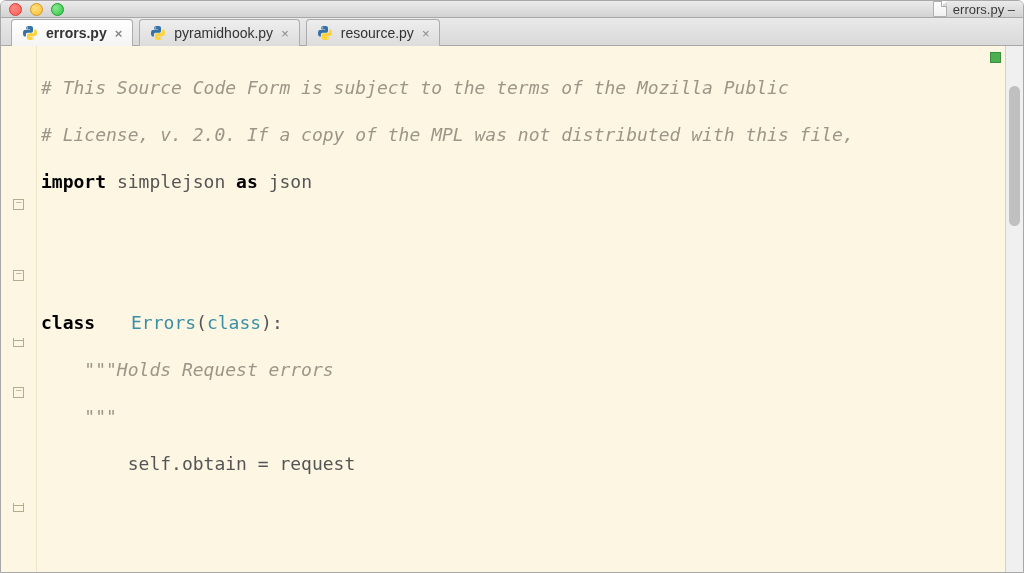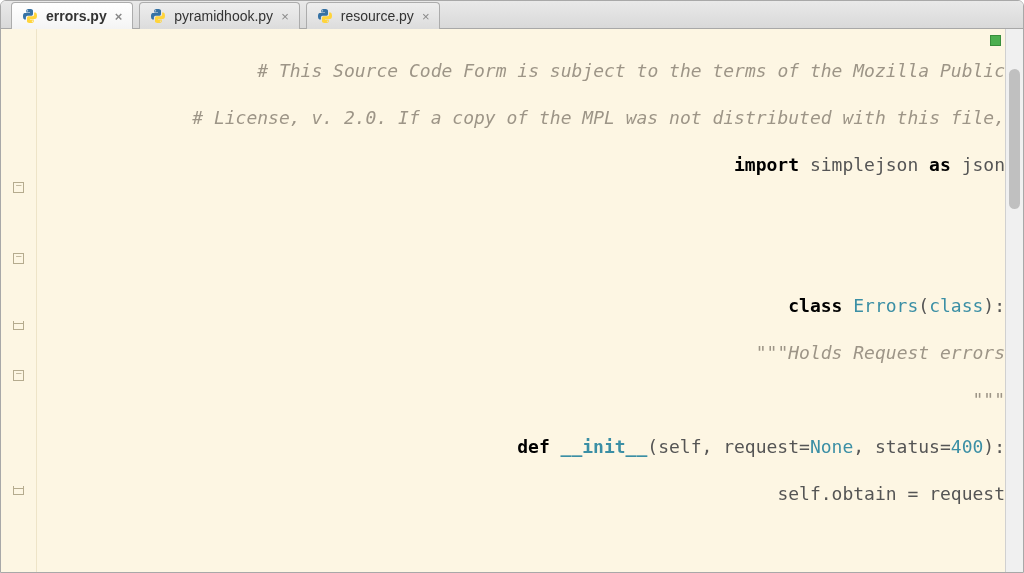--- a/index.html
+++ b/index.html
@@ -162,25 +162,25 @@
 .code {
   flex: 1;
   padding: 6px 0 0 4px;
   font-family: "Menlo", "Consolas", monospace;
   font-size: 18px;
   line-height: 23.5px;
   color: #555;
   white-space: pre;
   position: relative;
 }
-.line { height: 23.5px; text-align: right; }
+.line { height: 23.5px; }
 .comment { color: #9d9587; font-style: italic; }
 .keyword { color: #000000; font-weight: 700; }
 .builtin { color: #3b8fa5; }
-.ident { color: #3b8fa5; }
+.ident { color: #3b8fa5; margin-left: 25px; }
 .dunder { color: #3b8fa5; font-weight: 600; }
 .string { color: #9d9587; font-style: italic; }
 .num { color: #3b8fa5; }
 .paren { color: #555; }
 .op { color: #555; }
 .scrollbar {
   width: 18px;
   background: #f0f0f0;
   border-left: 1px solid #d0d0d0;
   flex-shrink: 0;
@@ -203,20 +203,31 @@
   height: 11px;
   background: #4caf50;
   border: 1px solid #388e3c;
 }
 </style>
 </head>
 <body>
 
 <div class="window">
 
+  <div class="titlebar">
+    <div class="traffic-lights">
+      <div class="light red"></div>
+      <div class="light yellow"></div>
+      <div class="light green"></div>
+    </div>
+    <div class="title-right">
+      <span class="doc-icon"></span>
+      <span>errors.py –</span>
+    </div>
+  </div>
 
   <div class="tabbar">
     <div class="tab active">
       <span class="py-icon">
         <svg viewBox="0 0 16 16">
             <path fill="#3672a4" d="M7.5 1C4 1 4.3 2.5 4.3 2.5v2H8v.6H3S1 4.8 1 8.2s1.8 3.3 1.8 3.3h1.1V9.6s-.06-1.8 1.8-1.8h3.6s1.7.03 1.7-1.7V2.8S11.3 1 7.5 1zM5.6 2.2a.6.6 0 110 1.2.6.6 0 010-1.2z"></path>
             <path fill="#ffd43b" d="M8.5 15c3.5 0 3.2-1.5 3.2-1.5v-2H8v-.6h5s2 .3 2-3.1-1.8-3.3-1.8-3.3h-1.1v1.9s.06 1.8-1.8 1.8H6.7s-1.7-.03-1.7 1.7v3.3S4.7 15 8.5 15zm1.9-1.2a.6.6 0 110-1.2.6.6 0 010 1.2z"></path>
           </svg>
       </span>
       <span>errors.py</span>
@@ -280,21 +291,20 @@
 
     <div class="code">
 <div class="line"><span class="comment"># This Source Code Form is subject to the terms of the Mozilla Public</span></div>
 <div class="line"><span class="comment"># License, v. 2.0. If a copy of the MPL was not distributed with this file,</span></div>
 <div class="line"><span class="keyword">import</span> <span>simplejson</span> <span class="keyword">as</span> <span>json</span></div>
 <div class="line"></div>
 <div class="line"></div>
 <div class="line"><span class="keyword">class</span> <span class="ident">Errors</span><span class="paren">(</span><span class="builtin">class</span><span class="paren">):</span></div>
 <div class="line">    <span class="string">"""Holds Request errors</span></div>
 <div class="line">    <span class="string">"""</span></div>
-<div class="line">    <span class="keyword">def</span> <span class="dunder">__init__</span><span class="paren">(</span><span>self</span><span class="op">, </span><span>request</span><span class="op">=</span><span class="builtin">None</span><span class="op">, </span><span>status</span><span class="op">=</span><span class="num">400</span><span class="paren">):</span></div>
 <div class="line">        <span>self.obtain = request</span></div>
 
 
 
 
 
 
 
 
 

